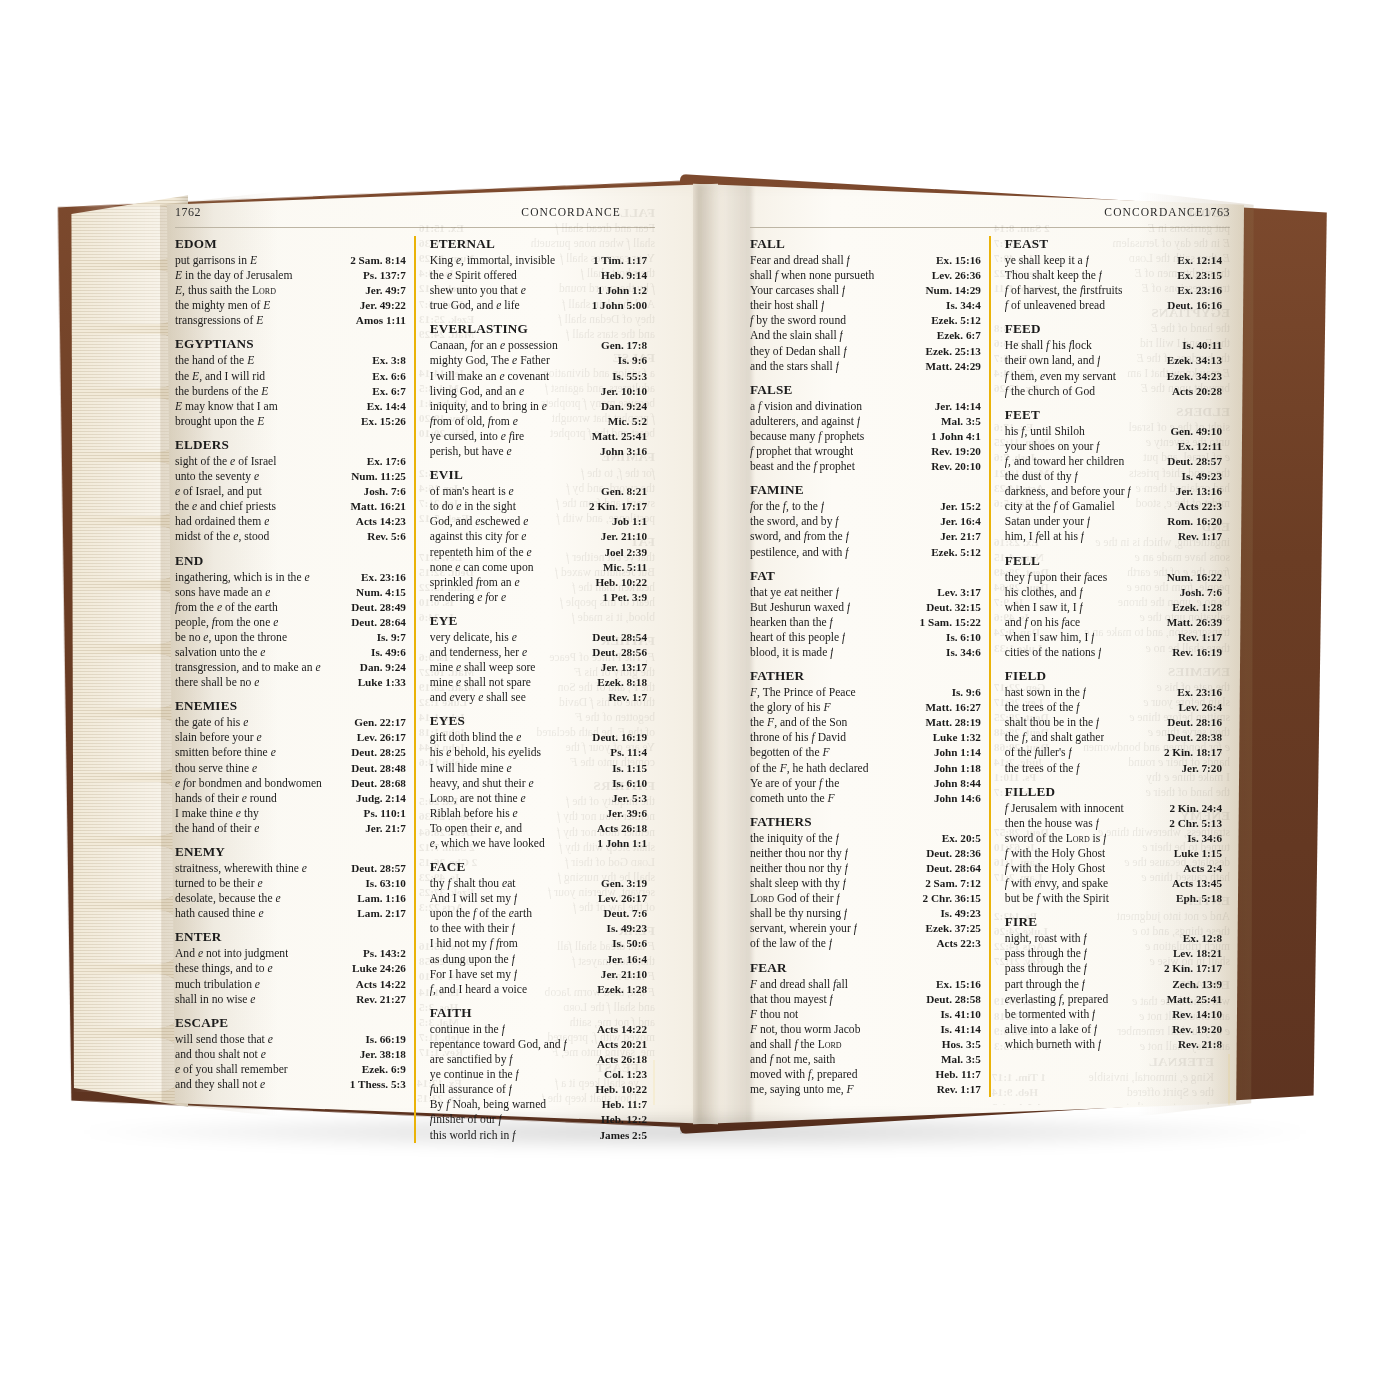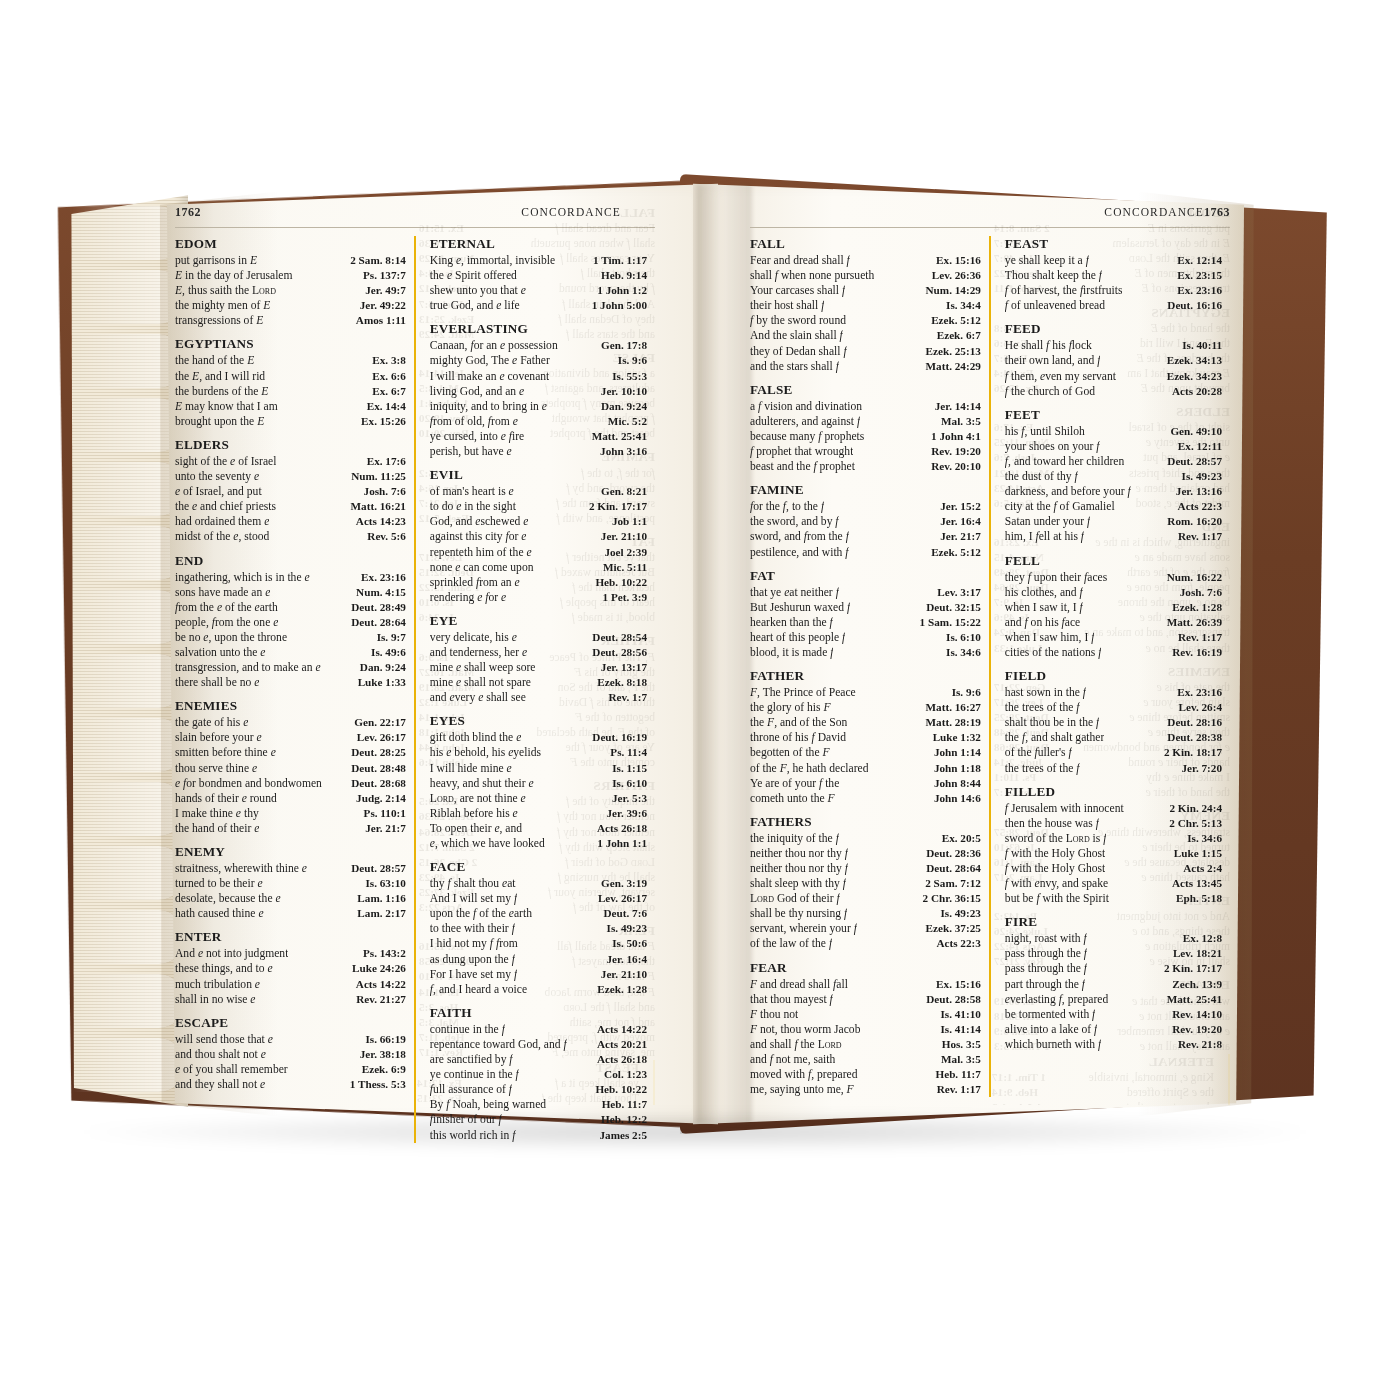--- a/index.html
+++ b/index.html
@@ -138,21 +138,21 @@
 
   .runhead {
     display: flex;
     align-items: baseline;
     font-size: 11.5px;
     letter-spacing: 1.1px;
     color: #2a2a2a;
     margin-bottom: 6px;
     height: 16px;
   }
-  .runhead .folio { font-weight: bold; font-size: 12px; letter-spacing: 0.5px; }
+  .runhead .folio { font-weight: normal; font-size: 12px; letter-spacing: 0.5px; }
   .runhead .title { flex: 1; text-align: right; }
   .page-left .runhead .title { margin-right: 34px; }
   .page-right .runhead .title { margin-left: 34px; }
 
   .rule {
     height: 1px;
     background: #bdb5a4;
     margin-bottom: 8px;
   }
 

